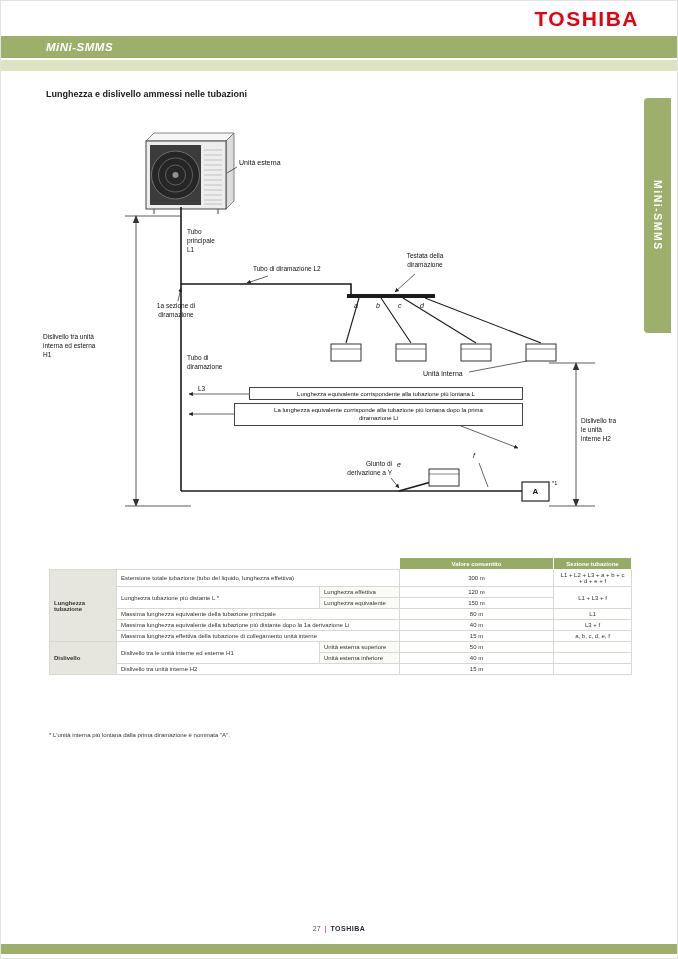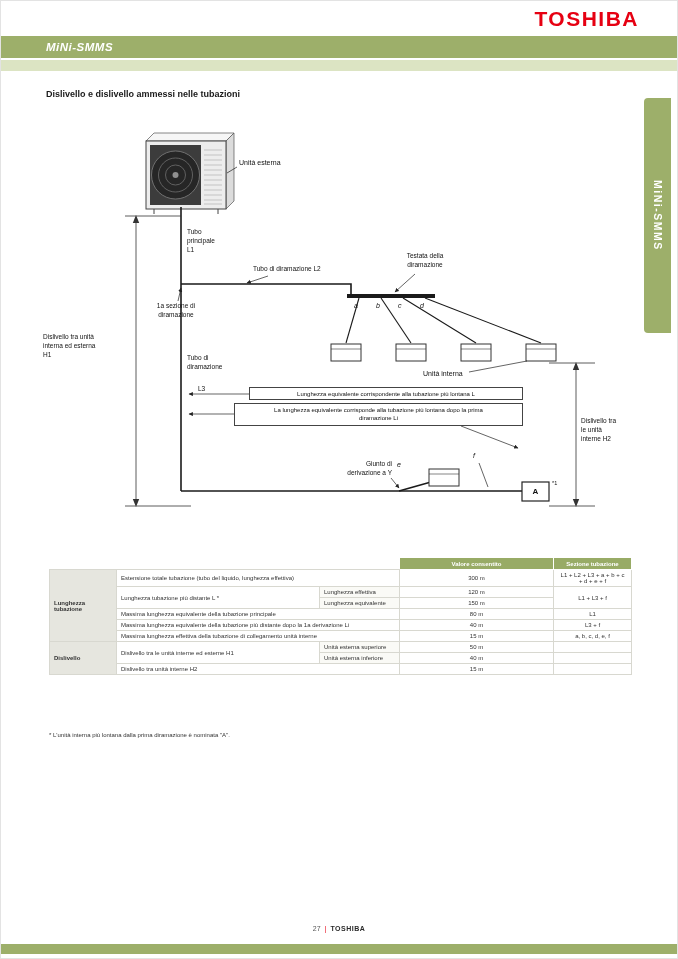--- a/index.html
+++ b/index.html
@@ -56,21 +56,21 @@
 
   <div class="banner">
     <span class="banner-title">MiNi-SMMS</span>
   </div>
   <div class="substrip"></div>
 
   <div class="sidetab">
     <span>MiNi-SMMS</span>
   </div>
 
-  <h1 class="doc-title">Dislivello e dislivello ammessi nelle tubazioni</h1>
+  <h1 class="doc-title">Lunghezza e dislivello ammessi nelle tubazioni</h1>
 
   <div class="diagram">
     <svg width="608" height="410" viewBox="0 0 608 410">
       <defs>
         <marker id="arr" markerWidth="7" markerHeight="7" refX="5.5" refY="3" orient="auto">
           <path d="M0,0 L6,3 L0,6 Z" fill="#222"></path>
         </marker>
       </defs>
 
       <g>

